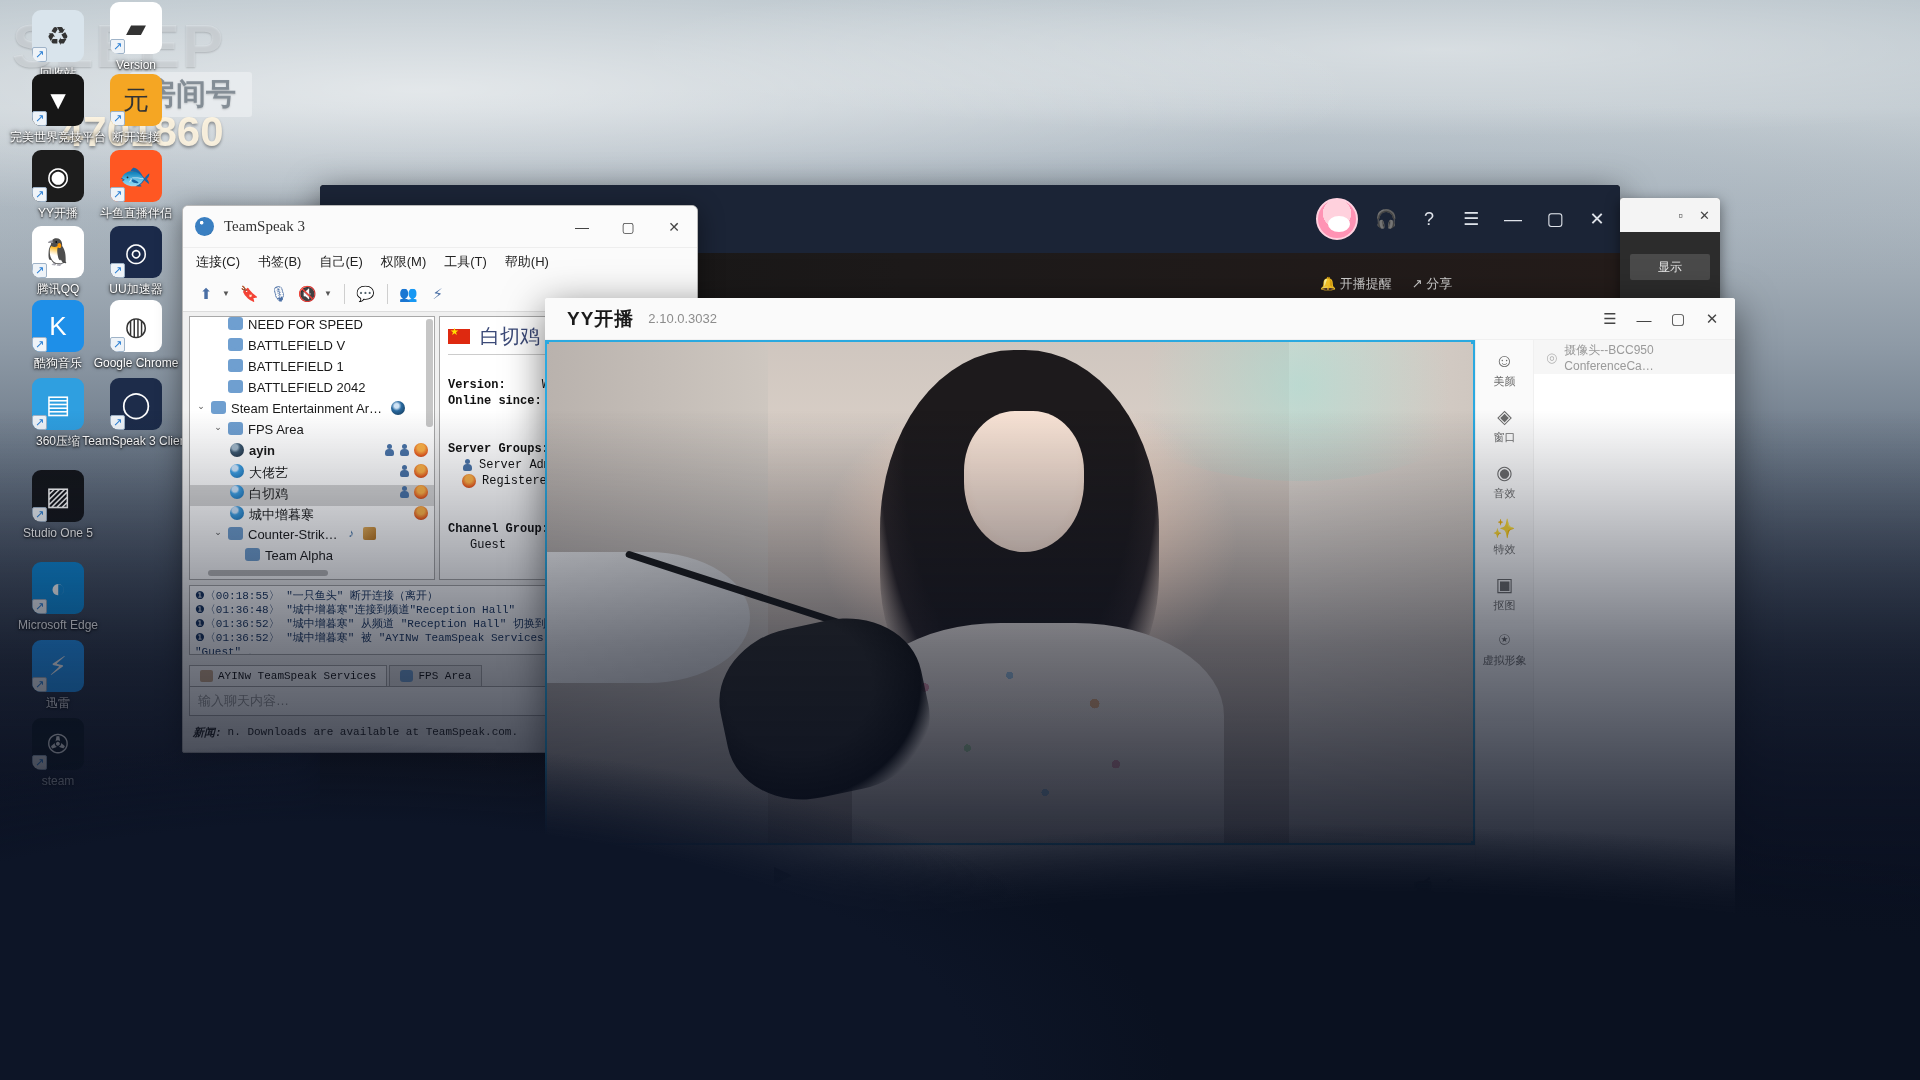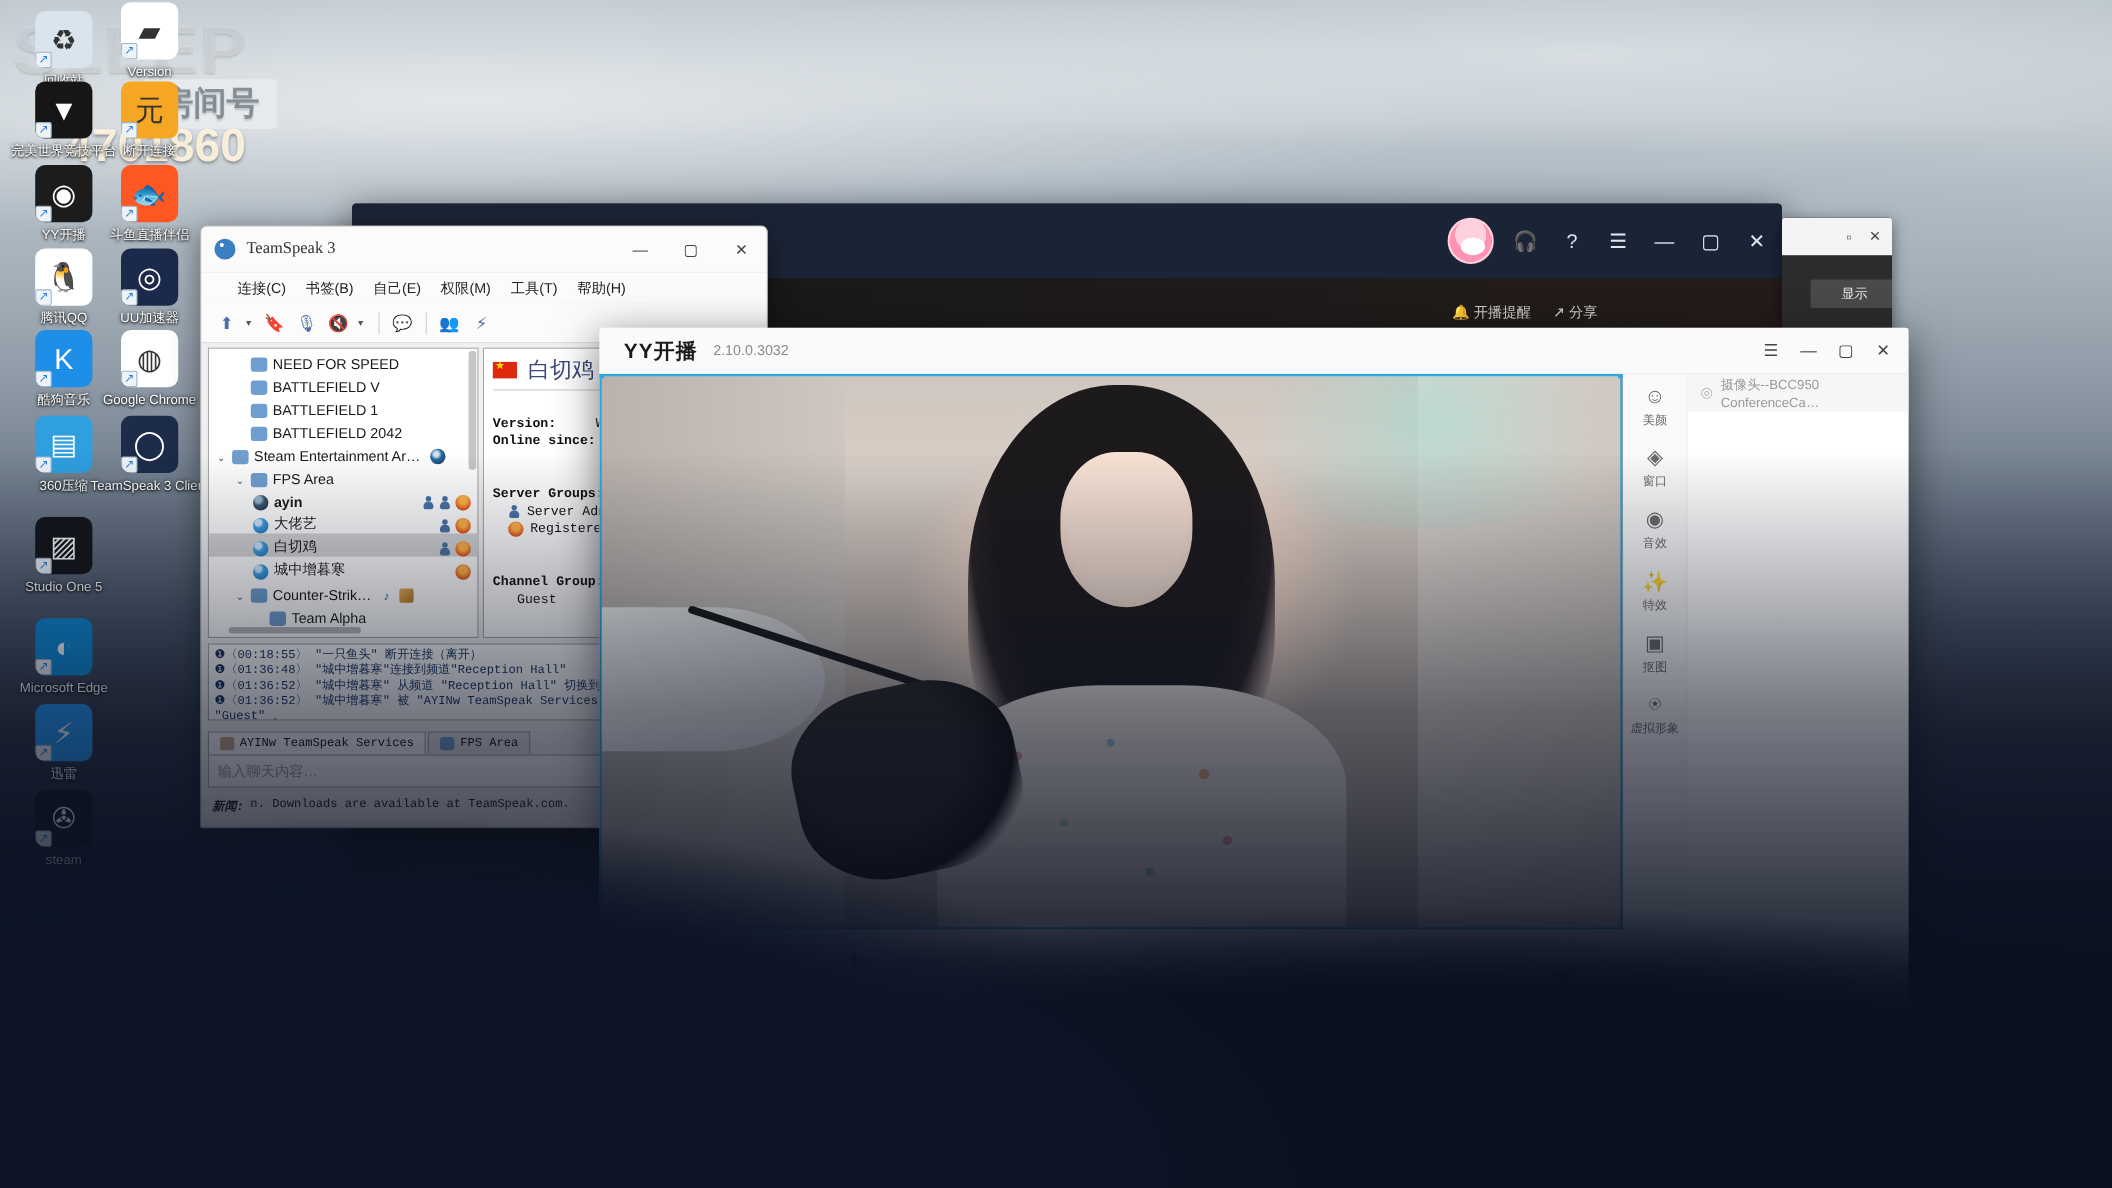--- a/index.html
+++ b/index.html
@@ -159,36 +159,36 @@
     height:42px; background:#fbfbfb; display:flex; align-items:center;
     padding-left:12px; gap:10px; border-bottom:1px solid #eee; position:relative;
   }
   #ts3-title .tsmark{
     width:19px;height:19px;border-radius:50%;
     background:radial-gradient(circle at 35% 30%, #fff 0 8%, #3a7fc1 12% 70%, #12436f 100%);
   }
   #ts3-title .t{ font-size:15px; color:#333;font-family:Liberation Serif, serif; }
   #ts3-wc{ position:absolute; right:0; top:0; display:flex; height:42px; }
   #ts3-wc div{ width:46px; display:flex; align-items:center; justify-content:center; font-size:14px; color:#444; }
-  #ts3-menubar{ height:28px; display:flex; align-items:center; gap:0; background:#fbfbfb; padding-left:24px; }
+  #ts3-menubar{ height:28px; display:flex; align-items:center; gap:0; background:#fbfbfb; padding-left:4px; }
   #ts3-menubar span{ font-size:13px; color:#222; padding:3px 9px; }
   #ts3-toolbar{
     height:36px; background:#fbfbfb; display:flex; align-items:center;
     gap:3px; padding-left:10px; border-bottom:1px solid #dcdcdc;
   }
   .tsbtn{ width:26px;height:26px; display:flex; align-items:center; justify-content:center; font-size:15px; color:#4a6fa5; }
   .tssep{ width:1px; height:20px; background:#cfcfcf; margin:0 5px; }
   .tscaret{ font-size:8px; color:#555; margin-right:4px; }
 
   #ts3-main{ flex:1; display:flex; gap:4px; padding:4px 6px 0; min-height:0; }
   #ts3-tree{
     width:246px; background:#fff; border:1px solid #a8a8a8;
     position:relative; overflow:hidden; font-size:13px;
   }
-  .tsrow{ height:21px; display:flex; align-items:flex-end; gap:5px; padding-left:4px; white-space:nowrap; color:#1a1a1a; }
+  .tsrow{ height:21px; display:flex; align-items:flex-start; gap:5px; padding-left:4px; white-space:nowrap; color:#1a1a1a; }
   .tsrow.sel{ background:#d6d6d6; }
   .chan-ico{ width:15px;height:13px;border-radius:3px;background:#6f9fd0;position:relative;flex:0 0 auto; }
   .chan-ico::after{content:"";position:absolute;left:3px;top:7px;border-left:4px solid transparent;border-right:4px solid transparent;border-top:5px solid #6f9fd0;}
   .usr-ico{ width:14px;height:14px;border-radius:50%;background:radial-gradient(circle at 35% 30%,#cfe8ff 0 20%,#3fa2e6 35%,#1b6fb0 100%); flex:0 0 auto;}
   .usr-ico.dark{ background:radial-gradient(circle at 35% 30%,#9fb6c8 0 20%,#3d5a72 40%,#1b2a3a 100%); }
   .arw{ font-size:9px; color:#555; width:10px; text-align:center; }
   .fire{ width:14px;height:14px;border-radius:50%;background:radial-gradient(circle at 50% 35%,#ffb347 0 30%,#e8581e 70%,#7a2a08 100%); }
   .person{ width:11px;height:12px; position:relative; }
   .person::before{content:"";position:absolute;left:3px;top:0;width:5px;height:5px;border-radius:50%;background:#4a74a8;}
   .person::after{content:"";position:absolute;left:1px;top:5px;width:9px;height:7px;border-radius:4px 4px 2px 2px;background:#4a74a8;}
@@ -328,21 +328,21 @@
   .yy-src .ic{ font-size:13px; color:#b3b3b3; }
 
   
   #stray{
     position:absolute; left:1620px; top:198px; width:100px; height:110px;
     background:#2c2c2c; border-radius:3px; overflow:hidden;
     box-shadow:0 4px 14px rgba(0,0,0,.5);
   }
   #stray .bar{ height:34px; background:#f4f4f4; display:flex; align-items:center;
                justify-content:flex-end; gap:16px; padding-right:10px; font-size:13px; color:#444; }
-  #stray .btn{ position:absolute; left:26px; top:56px; width:80px; height:26px;
+  #stray .btn{ position:absolute; left:10px; top:56px; width:80px; height:26px;
                background:#4a4a4a; color:#e8e8e8; font-size:12px;
                display:flex; align-items:center; justify-content:center; border-radius:2px; }
 
   
   #taskbar{
     position:absolute; left:0; bottom:0; width:1920px; height:52px;
     background:rgba(238,242,247,.92);
     border-top:1px solid rgba(0,0,0,.08);
     display:flex; align-items:center; justify-content:center;
     backdrop-filter:blur(8px);

